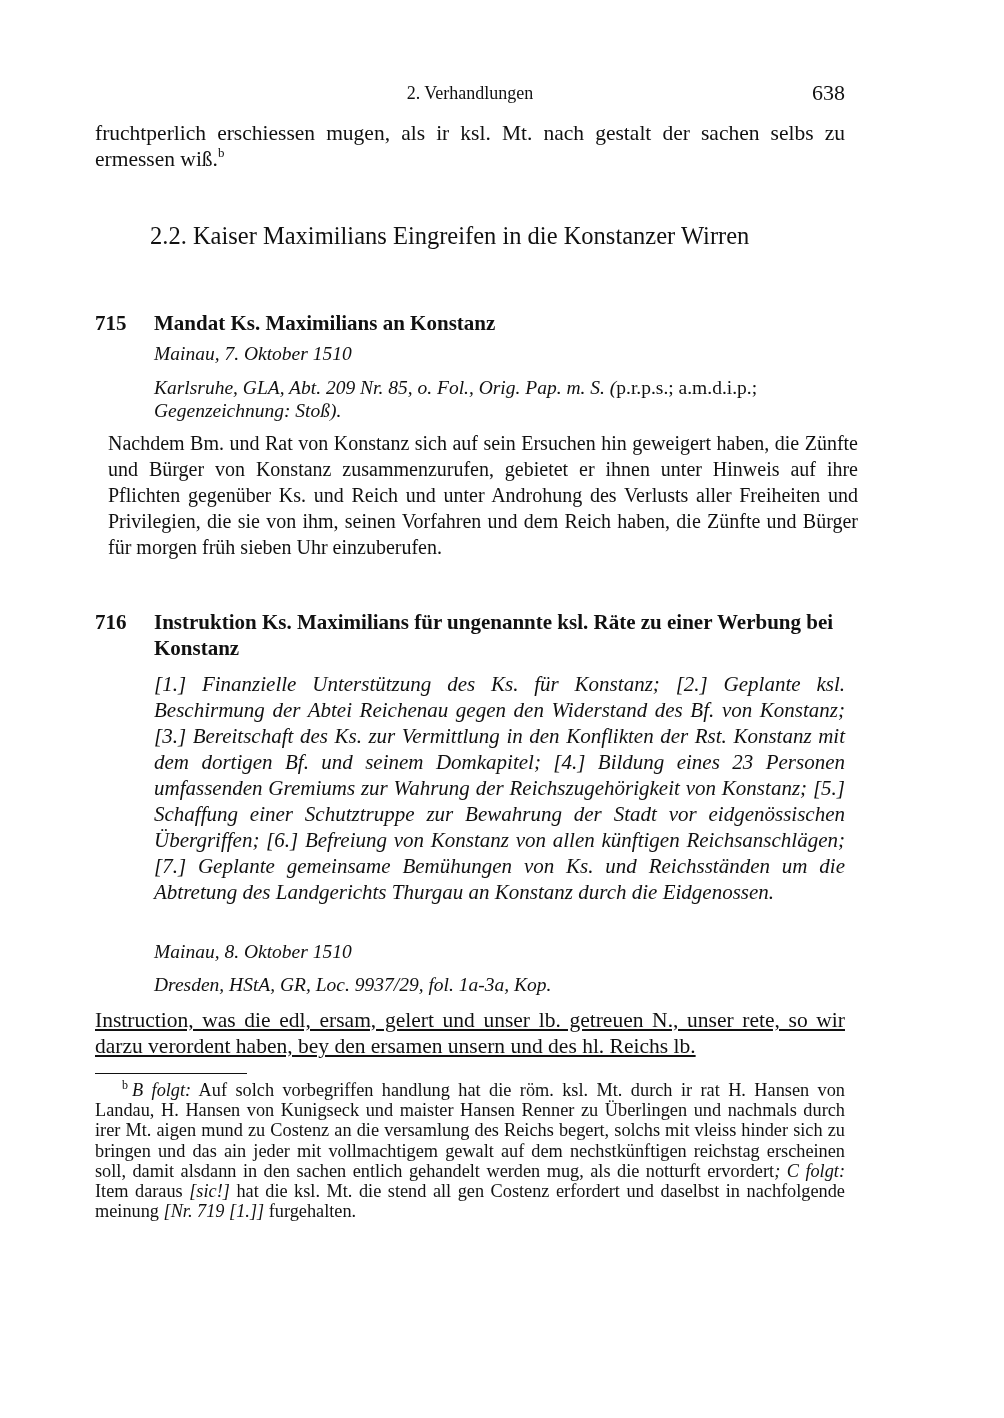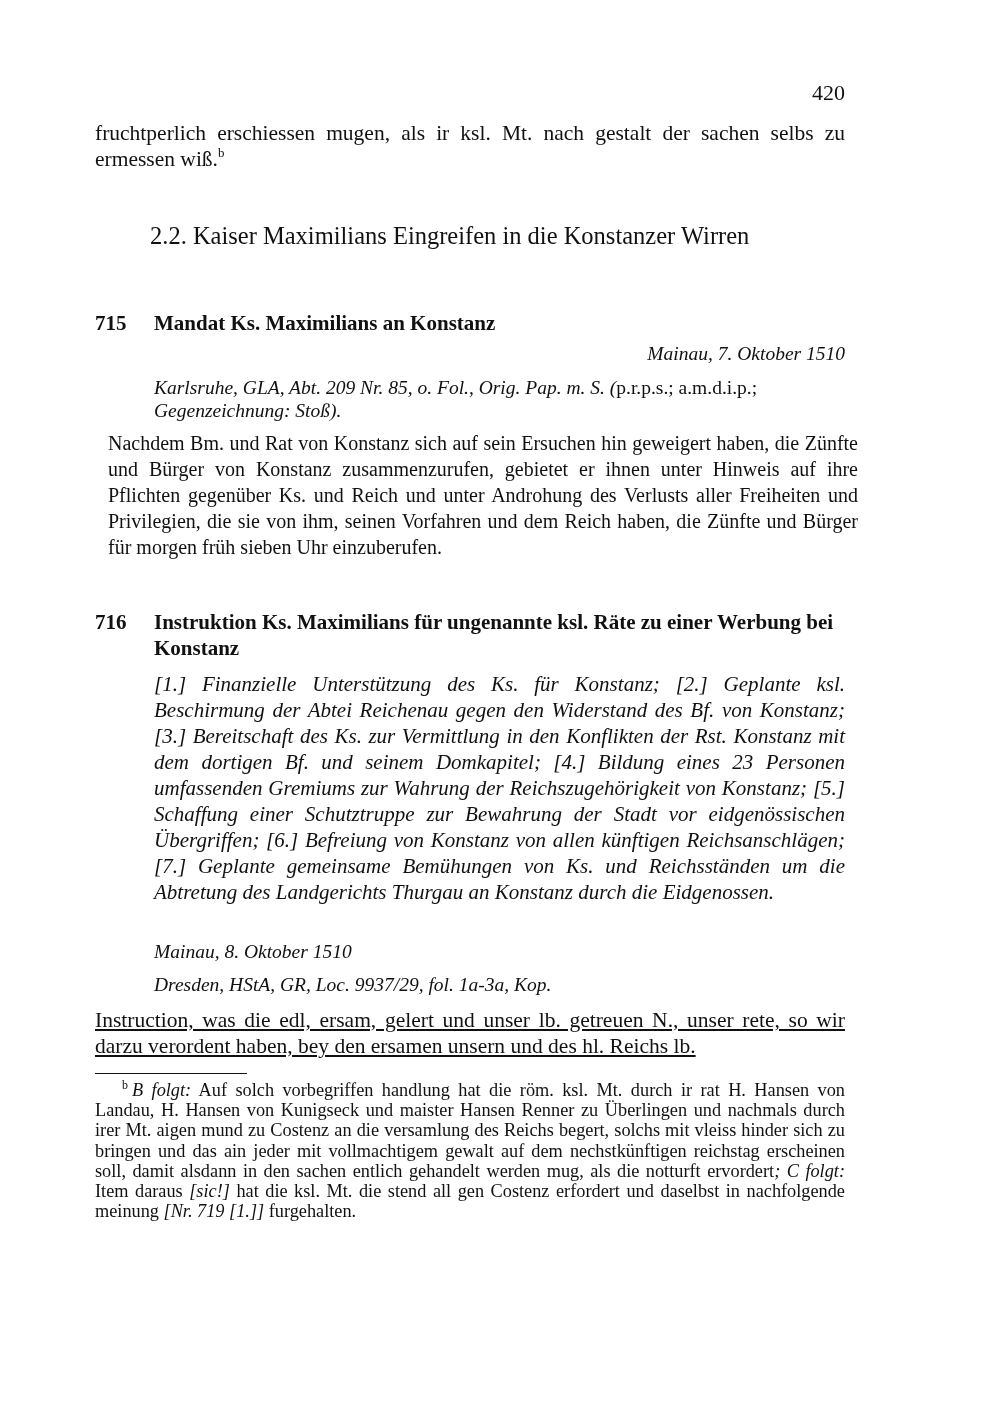--- a/index.html
+++ b/index.html
@@ -34,32 +34,33 @@
   .footnote { position: absolute; top: 1080px; left: 0; width: 750px; font-size: 18.3px; line-height: 20.2px; text-align: justify; text-align-last: left; }
   .footnote .fnmark { font-size: 12px; vertical-align: 7px; line-height: 0; margin-left: 27px; margin-right: 4px; }
   .it { font-style: italic; }
 </style>
 </head>
 <body>
 
 <div class="page">
 
   <div class="running-head">
-    <span class="page-number">420</span>
+    <span class="running-title">2. Verhandlungen</span>
+    <span class="page-number">638</span>
   </div>
 
   <p class="body-text cont-para" style="margin:0;"><span>fruchtperlich erschiessen mugen, als ir ksl. Mt. nach gestalt der sachen selbs zu ermessen wiß.</span><sup class="fnref">b</sup></p>
 
   <h2 class="section-heading" style="margin:0;font-weight:normal;">2.2. Kaiser Maximilians Eingreifen in die Konstanzer Wirren</h2>
 
   <div class="entry-head" style="top:310px;">
     <span class="entry-num">715</span>
     <span class="entry-title">Mandat Ks. Maximilians an Konstanz</span>
   </div>
-  <div class="meta" style="top:342px;text-align:right;">Mainau, 7. Oktober 1510</div>
+  <div class="meta" style="top:342px;">Mainau, 7. Oktober 1510</div>
   <div class="meta" style="top:376px;"><span>Karlsruhe, GLA, Abt. 209 Nr. 85, o. Fol., Orig. Pap. m. S. (</span><span class="roman">p.r.p.s.;</span><span> </span><span class="roman">a.m.d.i.p.;</span><span> Gegenzeichnung: Stoß).</span></div>
   <p class="regest" style="top:430px;margin:0;">Nachdem Bm. und Rat von Konstanz sich auf sein Ersuchen hin geweigert haben, die Zünfte und Bürger von Konstanz zusammenzurufen, gebietet er ihnen unter Hinweis auf ihre Pflichten gegenüber Ks. und Reich und unter Androhung des Verlusts aller Freiheiten und Privilegien, die sie von ihm, seinen Vorfahren und dem Reich haben, die Zünfte und Bürger für morgen früh sieben Uhr einzuberufen.</p>
 
   <div class="entry-head" style="top:609px;">
     <span class="entry-num">716</span>
     <span class="entry-title">Instruktion Ks. Maximilians für ungenannte ksl. Räte zu einer Werbung bei Konstanz</span>
   </div>
   <p class="summary" style="top:671px;margin:0;">[1.] Finanzielle Unterstützung des Ks. für Konstanz; [2.] Geplante ksl. Beschirmung der Abtei Reichenau gegen den Widerstand des Bf. von Konstanz; [3.] Bereitschaft des Ks. zur Vermittlung in den Konflikten der Rst. Konstanz mit dem dortigen Bf. und seinem Domkapitel; [4.] Bildung eines 23 Personen umfassenden Gremiums zur Wahrung der Reichszugehörigkeit von Konstanz; [5.] Schaffung einer Schutztruppe zur Bewahrung der Stadt vor eidgenössischen Übergriffen; [6.] Befreiung von Konstanz von allen künftigen Reichsanschlägen; [7.] Geplante gemeinsame Bemühungen von Ks. und Reichsständen um die Abtretung des Landgerichts Thurgau an Konstanz durch die Eidgenossen.</p>
   <div class="meta" style="top:940px;">Mainau, 8. Oktober 1510</div>
   <div class="meta" style="top:973px;">Dresden, HStA, GR, Loc. 9937/29, fol. 1a-3a, Kop.</div>

